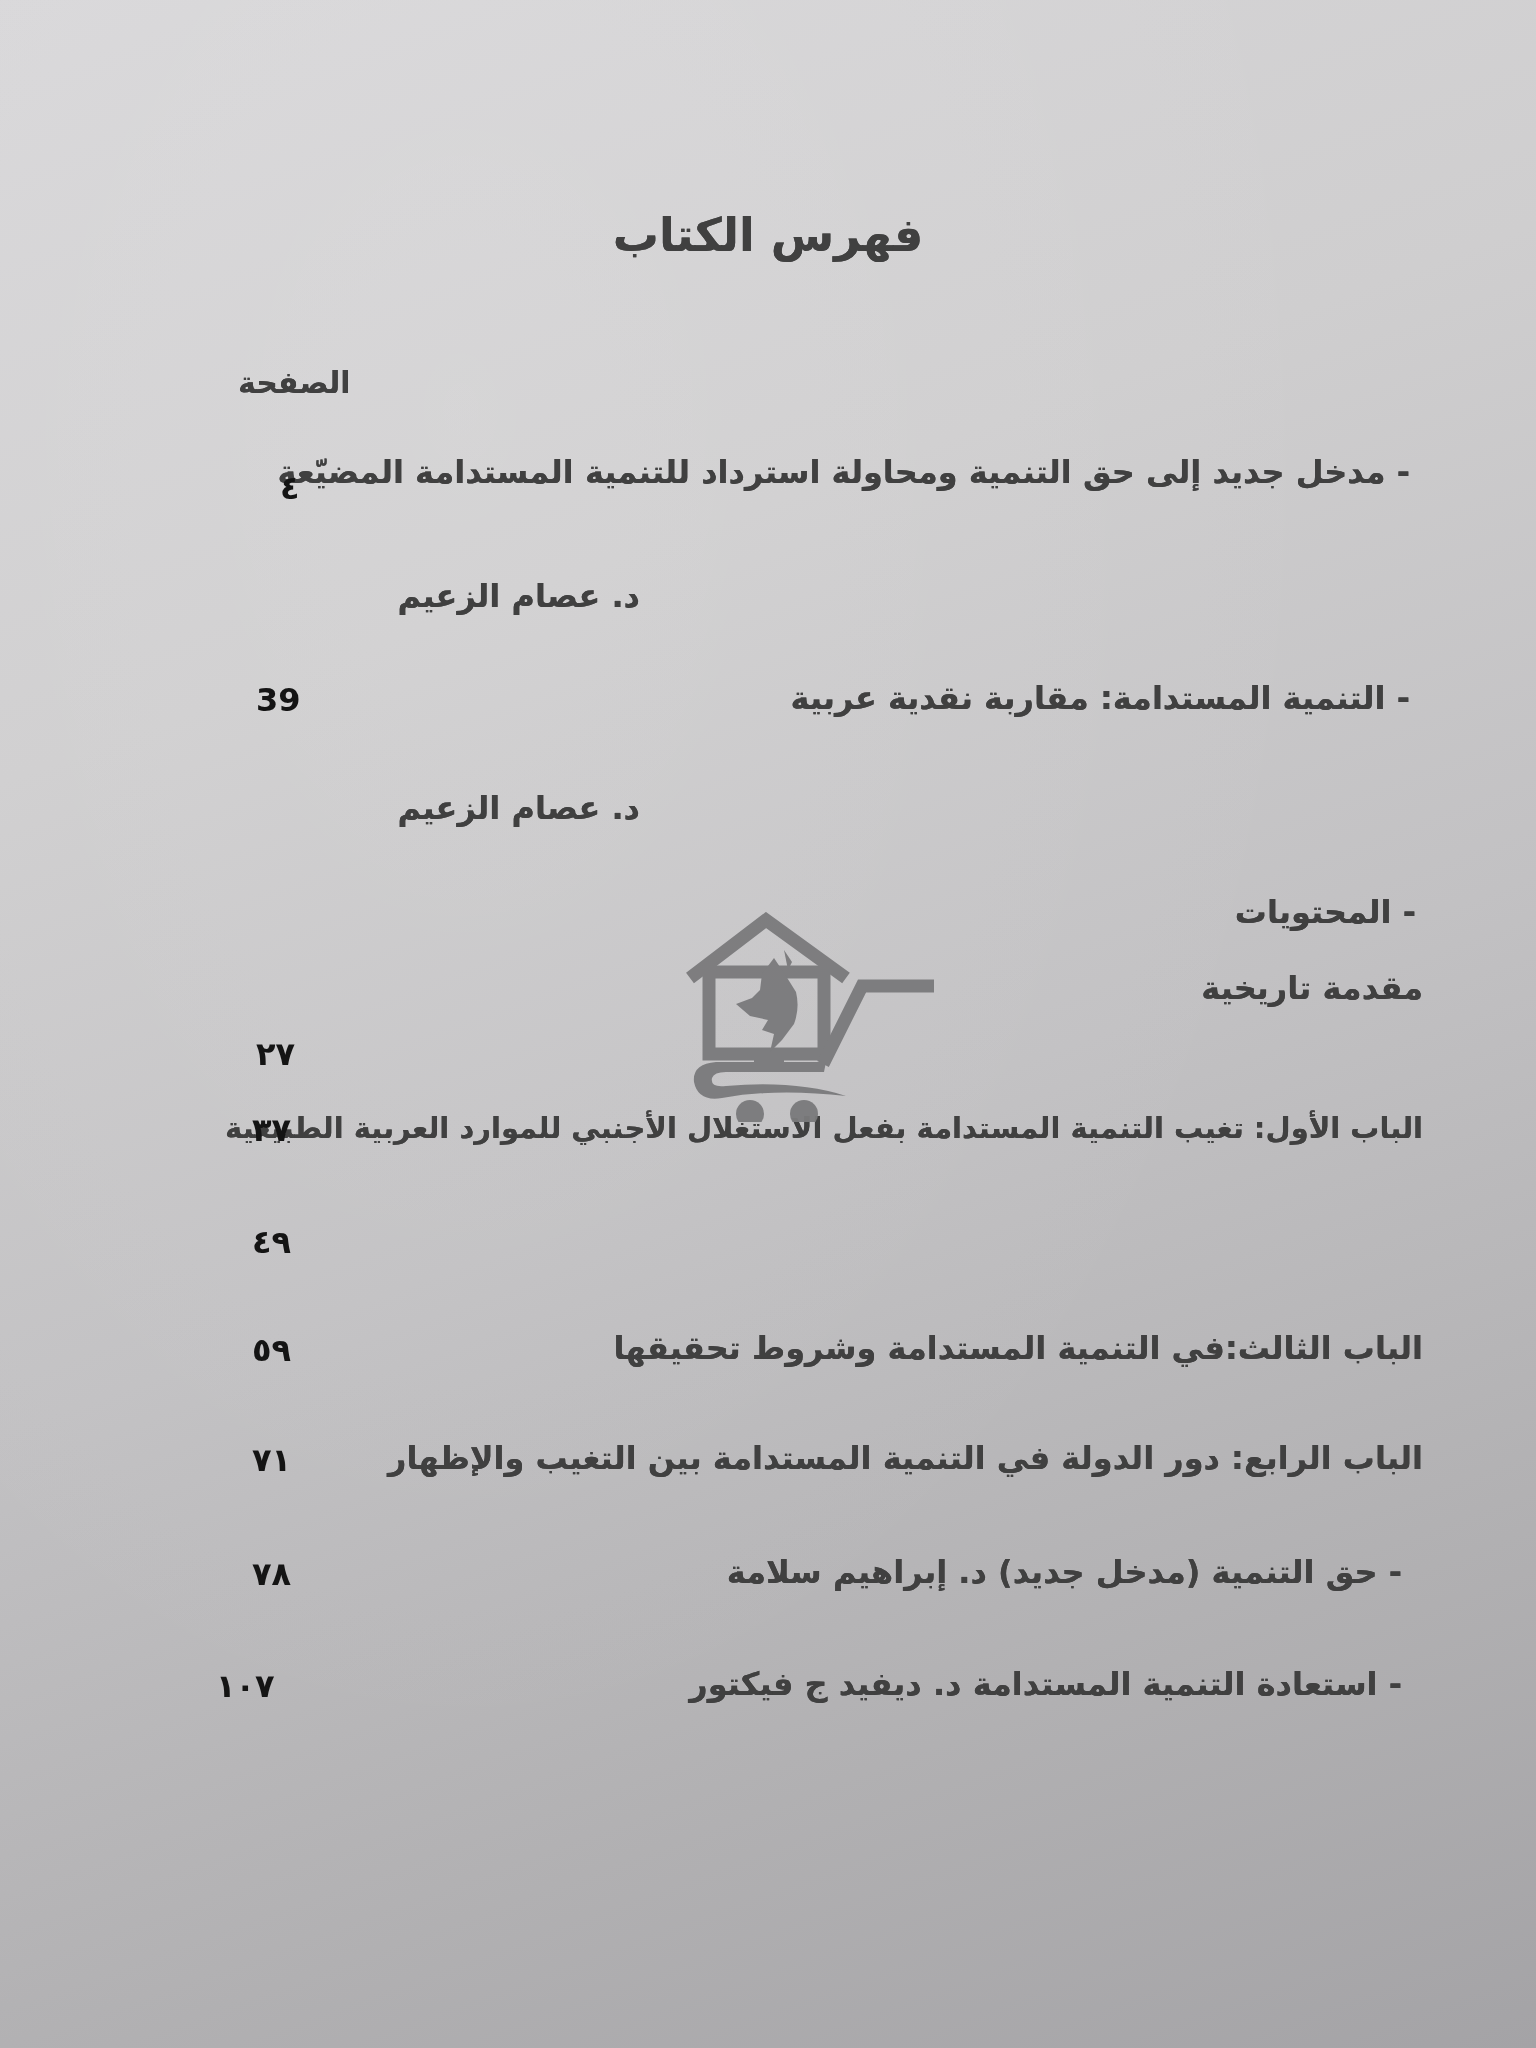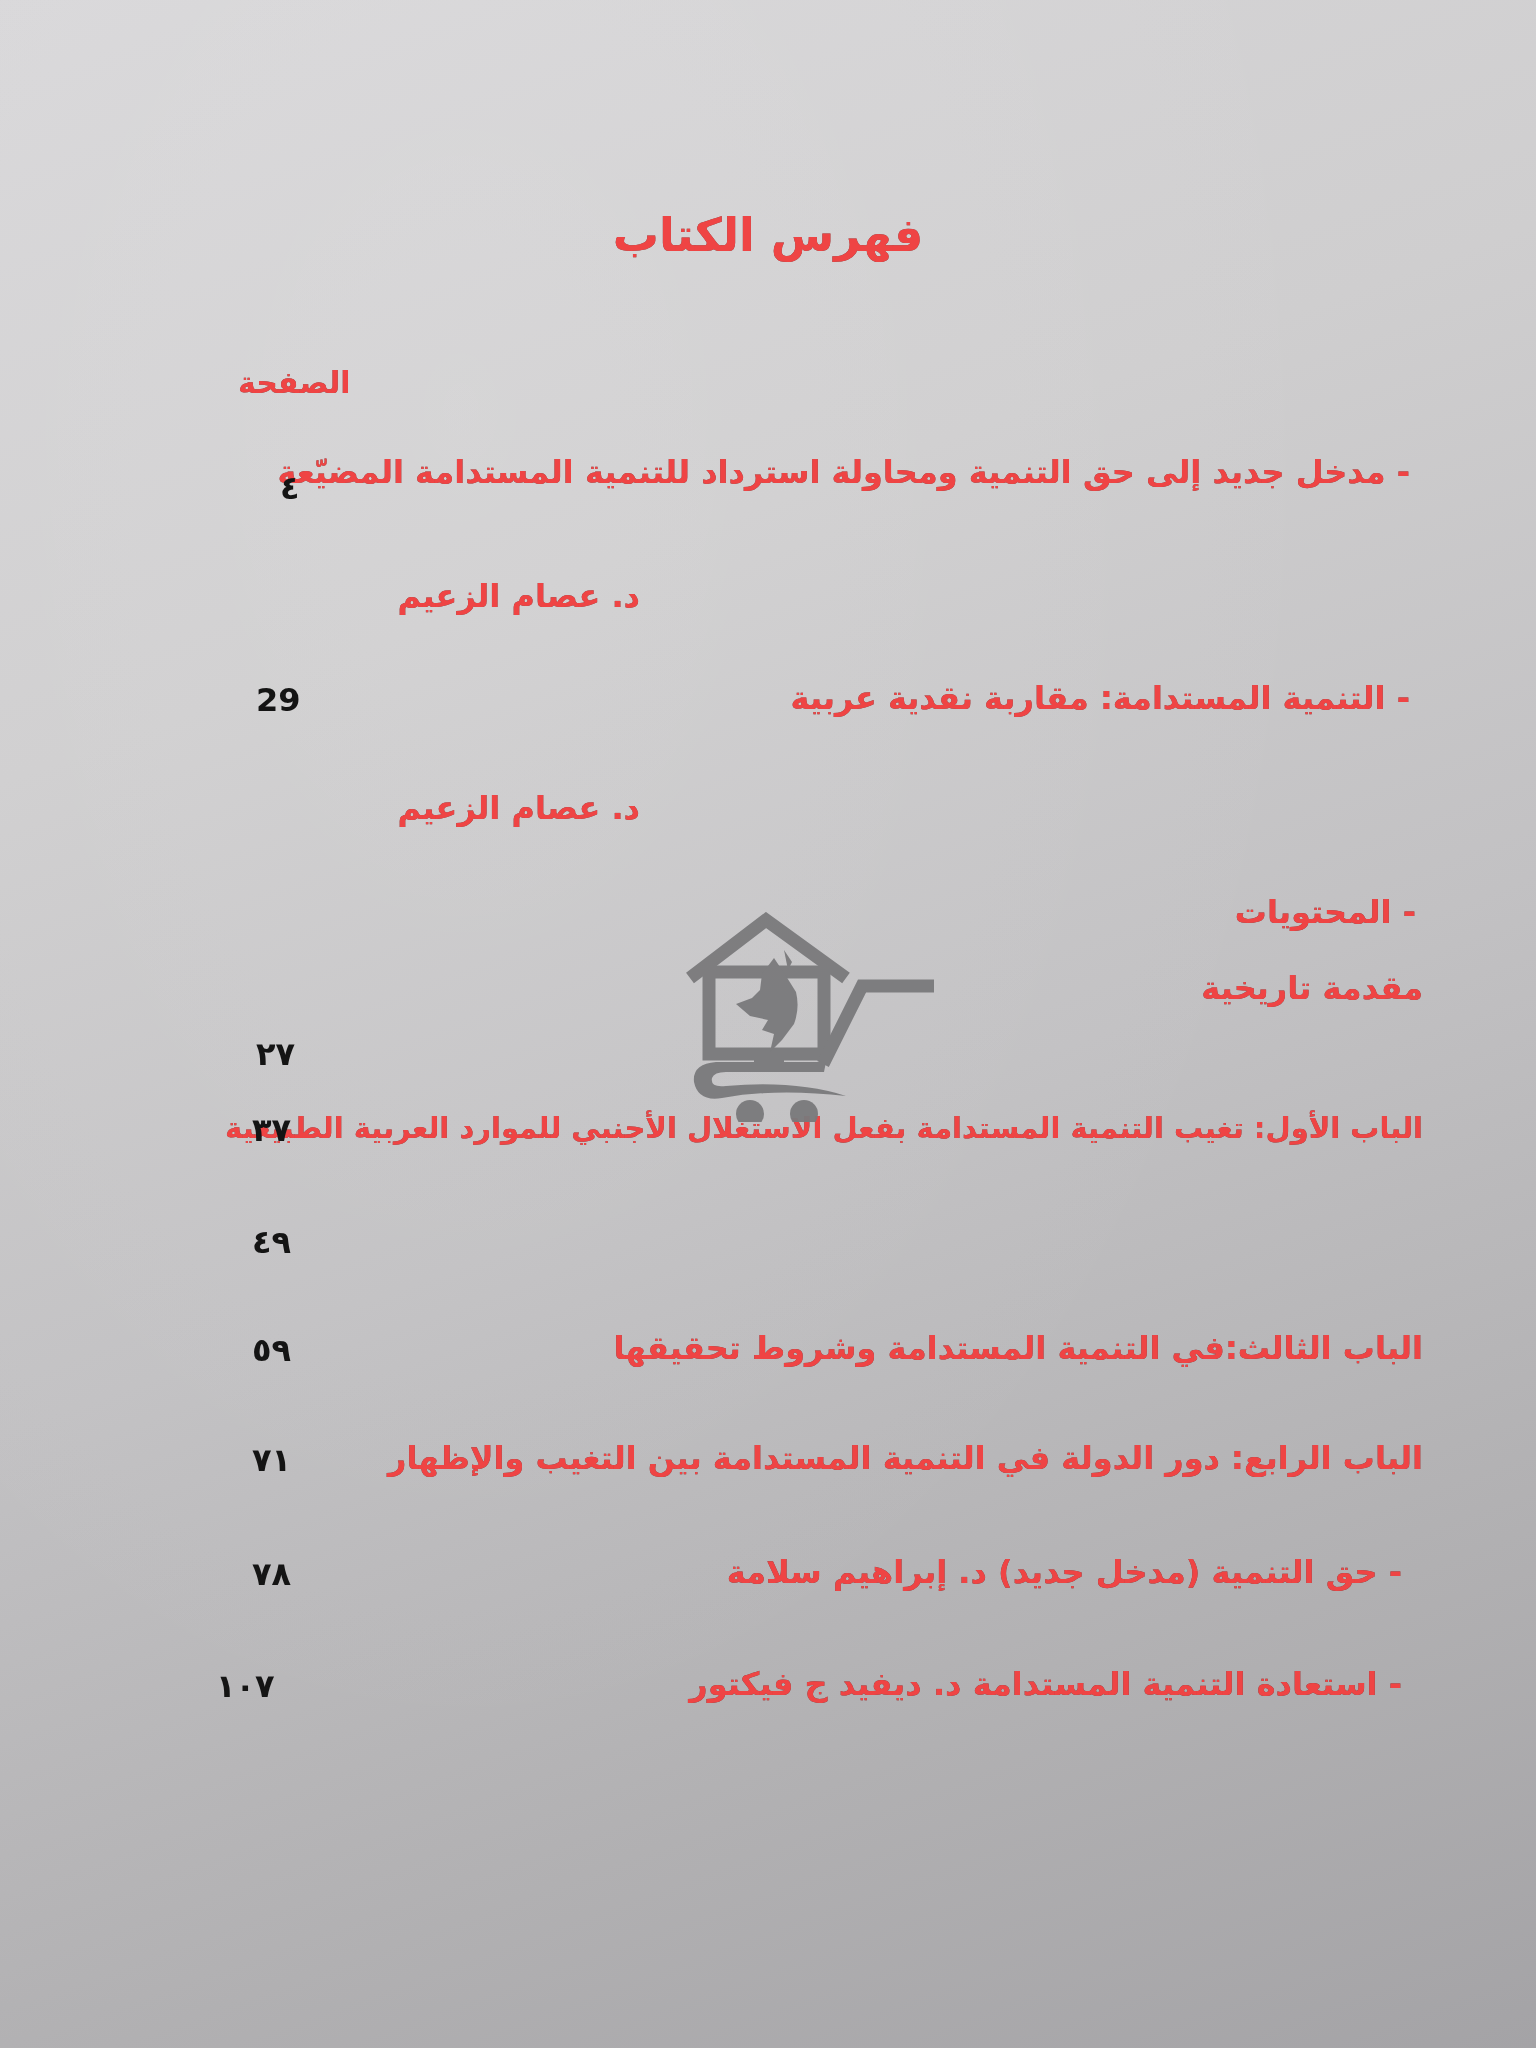--- a/index.html
+++ b/index.html
@@ -25,21 +25,21 @@
       background: radial-gradient(ellipse at 30% 20%, rgba(255,255,255,0.10) 0%, rgba(255,255,255,0) 60%);
       pointer-events: none;
     }
     .txt {
       position: absolute;
       direction: rtl;
       unicode-bidi: isolate;
       white-space: nowrap;
       font-weight: bold;
       line-height: 1;
-      color: #ef4444;
+      color: #404040;
       text-shadow: 0 0 0.6px rgba(0,0,0,0.6);
     }
     .title {
       font-size: 46px;
       top: 212px;
       left: 0;
       width: 1536px;
       text-align: center;
       padding-right: 0;
     }
@@ -93,21 +93,21 @@
   </div>
 
   <div class="txt page-col-label">الصفحة</div>
 
   <div class="txt entry" style="top:456px; right:126px;">- مدخل جديد إلى حق التنمية ومحاولة استرداد للتنمية المستدامة المضيّعة</div>
   <div class="num" style="top:472px; left:280px;">٤</div>
 
   <div class="txt author" style="top:580px; right:896px;">د. عصام الزعيم</div>
 
   <div class="txt entry" style="top:682px; right:126px;">- التنمية المستدامة: مقاربة نقدية عربية</div>
-  <div class="num" style="top:684px; left:256px;">29</div>
+  <div class="num" style="top:684px; left:256px;">39</div>
 
   <div class="txt author" style="top:792px; right:896px;">د. عصام الزعيم</div>
 
   <div class="txt entry" style="top:896px; right:120px;">- المحتويات</div>
 
   <div class="txt entry" style="top:972px; right:113px;margin-left:12px;">مقدمة تاريخية</div>
   <div class="num" style="top:1006px; left:256px;margin-top:32px;">٢٧</div>
 
   <div class="txt entry" style="top:1114px; right:113px; font-size:29px;">الباب الأول: تغيب التنمية المستدامة بفعل الاستغلال الأجنبي للموارد العربية الطبيعية</div>
   <div class="num" style="top:1114px; left:252px;">٣٧</div>

